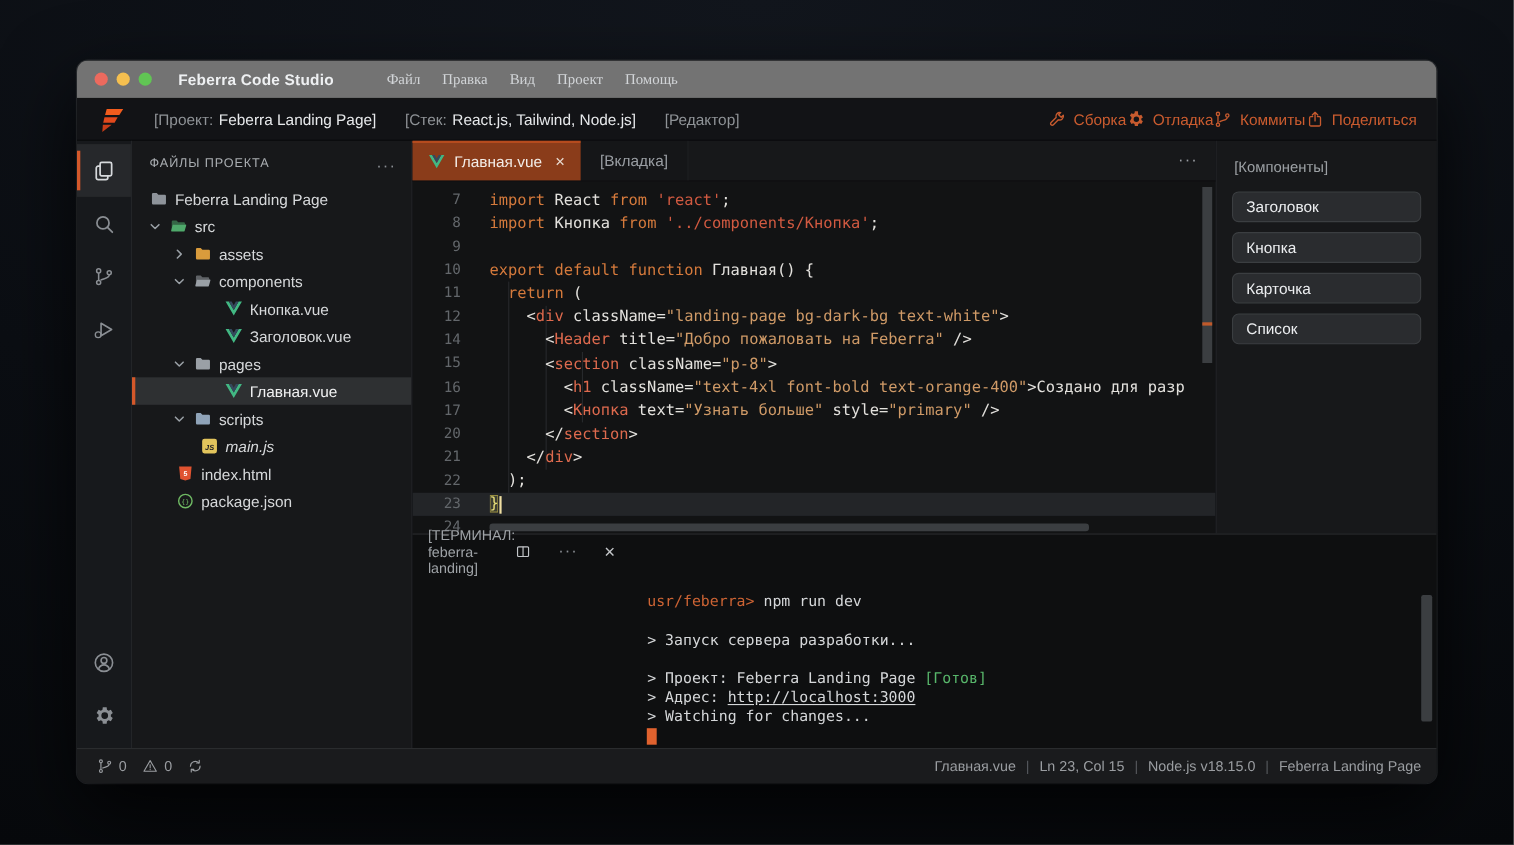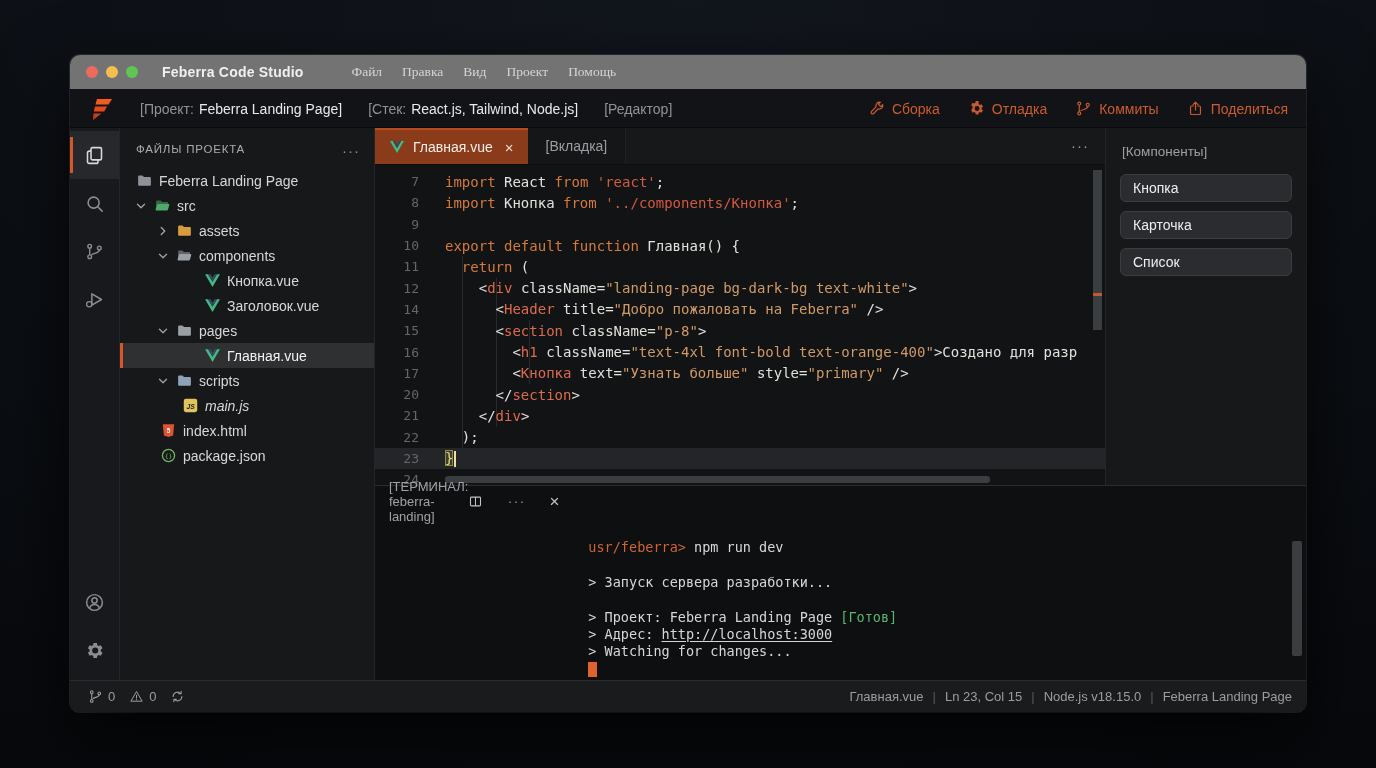--- a/index.html
+++ b/index.html
@@ -23,21 +23,21 @@
   .win-title { font-size:14px; font-weight:bold; color:#eef0f2; margin-right:48px; letter-spacing:.2px;}
   .menubar { display:flex; gap:20px;font-family:Liberation Serif, serif; }
   .menu-item { font-size:13.5px; color:#d2d5d8; cursor:default; }
   
   .toolbar { height:38px; flex:0 0 38px; background:#121316; border-bottom:1px solid #08090a;
     display:flex; align-items:center; padding:0 18px; gap:26px; }
   .logo { width:26px; height:26px; display:inline-flex; }
   .tb-group { font-size:14px; display:flex; gap:5px; white-space:nowrap;}
   .tb-label { color:#8f9397; }
   .tb-value { color:#e7e9eb; }
-  .tb-actions { margin-left:auto; display:flex; gap:28px; align-items:center;}
+  .tb-actions { margin-left:auto; display:flex; align-items:center;}
   .tb-btn { display:flex; align-items:center; gap:7px; color:#cb5c2f; font-size:14px; cursor:default;}
   .tb-btn .ico { width:17px; height:17px; color:#c65a2e;}
   
   .wbody { display:flex; flex:1 1 auto; min-height:0; }
   .activity { width:50px; flex:0 0 50px; background:#17191c; border-right:1px solid #232528;
     display:flex; flex-direction:column; padding-top:3px; }
   .act-item { height:48px; display:flex; align-items:center; justify-content:center; position:relative; color:#8a8e93;}
   .act-item .ico { width:21px; height:21px; }
   .act-item.active { background:#26282b; color:#d6d9dc; }
   .act-item.active::before { content:""; position:absolute; left:0; top:6px; bottom:6px; width:3px; background:#d4582a; }
@@ -469,20 +469,23 @@
               </div>
             <div class="vscroll"></div>
             <div class="vmark"></div>
             <div class="hscroll"></div>
           </div>
         </div>
         <div class="components">
           <div class="comp-header">[Компоненты]</div>
           <div id="comp-list">
               <div class="comp-btn">
+                <span>Заголовок</span>
+              </div>
+              <div class="comp-btn">
                 <span>Кнопка</span>
               </div>
               <div class="comp-btn">
                 <span>Карточка</span>
               </div>
               <div class="comp-btn">
                 <span>Список</span>
               </div>
             </div>
         </div>

